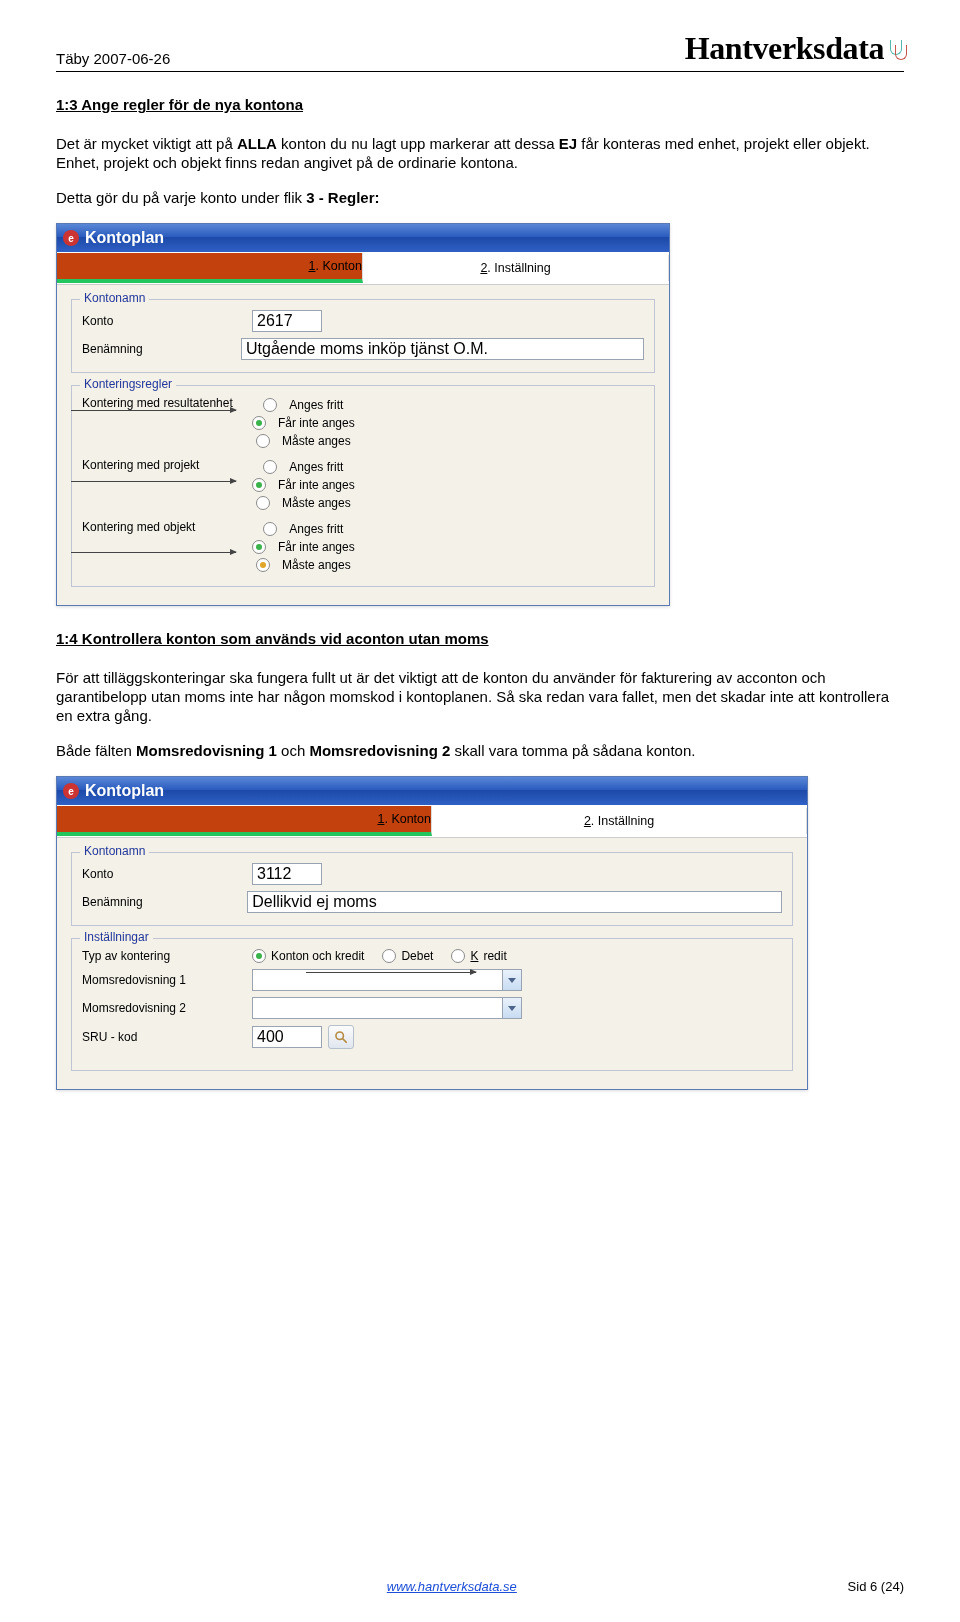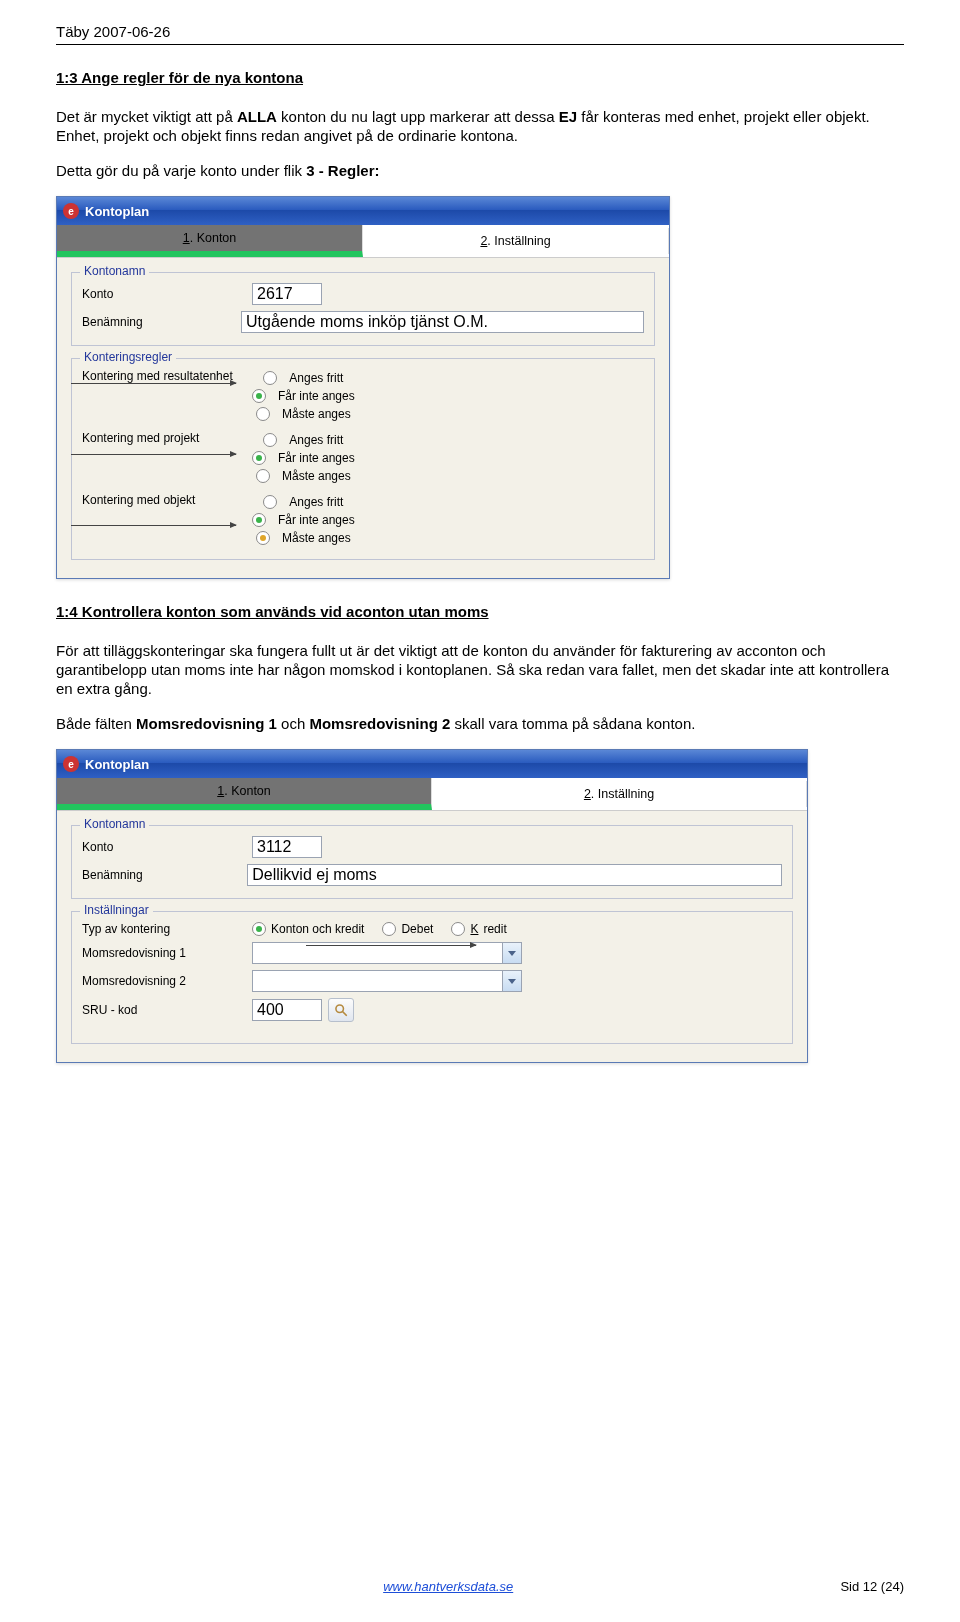--- a/index.html
+++ b/index.html
@@ -6,21 +6,21 @@
     margin: 0;
     padding: 0;
     background: #fff;
     font-family: Arial, Helvetica, sans-serif;
     font-size: 15px;
     color: #000;
     width: 960px;
   }
   .page {
     width: 960px;
-    padding: 23px 56px 20px 56px;
+    padding: 30px 56px 20px 56px;
     box-sizing: border-box;
     min-height: 1622px;
     position: relative;
   }
   .doc-header {
     display: flex;
     justify-content: space-between;
     align-items: flex-end;
     border-bottom: 1px solid #000;
     padding-bottom: 4px;
@@ -69,41 +69,42 @@
     gap: 6px;
   }
   .tb-icon {
     width: 16px; height: 16px;
     border-radius: 50%;
     background: #c33; 
     color:#fff;
     display:flex;align-items:center;justify-content:center;
     font-size:10px;font-weight:700;
   }
-  .tb-title { font-weight: 700; font-size: 13px; text-align: right; }
+  .tb-title { font-weight: 700; font-size: 16px; text-align: right; }
 
   .tabs {
     display: flex;
     height: 32px;
     border-bottom: 1px solid #ccc;
     background: #fff;
     align-items: center;
   }
   .tab {
     flex: 1;
     text-align: center;
     padding: 6px 0;
     font-size: 12.5px;
     background: #fff;
     border-right: 1px solid #ddd;
     position: relative;
   }
   .tab.active {
-    background: #737373;
-    border-bottom: 6px solid #22c55e;
+    background: #c2410c;
+    border-bottom: 4px solid #22c55e;
+    text-align: right;
   }
   .tab .mn { text-decoration: underline; }
 
   .panel {
     padding: 14px 14px 18px 14px;
     background: #f3f1e8;
   }
   .group {
     border: 1px solid #bfc4d4;
     padding: 10px 10px 12px 10px;
@@ -227,20 +228,27 @@
   .logo-glyphs .gl1 { left: 2px; top: 2px; border-color: #53b7b0; }
   .logo-glyphs .gl2 { left: 7px; top: 7px; border-color: #c4554b; }
 </style>
 </head>
 <body>
 
 <div class="page">
 
   <div class="doc-header">
     <div class="doc-header-left">Täby 2007-06-26</div>
+    <div class="brand-logo">
+      <span>Hantverksdata</span>
+      <span class="logo-glyphs">
+        <span class="gl1"></span>
+          <span class="gl2"></span>
+      </span>
+    </div>
   </div>
 
   <div class="section-title">1:3 Ange regler för de nya kontona</div>
 
   <div class="body-text">
     <span>Det är mycket viktigt att på </span><span class="b">ALLA</span><span> konton du nu lagt upp markerar att dessa </span><span class="b">EJ</span><span> får konteras med enhet, projekt eller objekt. Enhet, projekt och objekt finns redan angivet på de ordinarie kontona.</span>
   </div>
   <div class="body-text">
     <span></span>
     <span>Detta gör du på varje konto under flik </span><span class="b">3 - Regler:</span>
@@ -440,16 +448,16 @@
         </div>
       </div>
     </div>
 
     <div class="arrow" style="left:250px; top:196px; width:170px;"></div>
   </div>
 
   <div class="doc-footer">
     <div></div>
     <div class="link">www.hantverksdata.se</div>
-    <div>Sid 12 (24)</div>
+    <div>Sid 6 (24)</div>
   </div>
 
 </div>
 
 </body></html>

